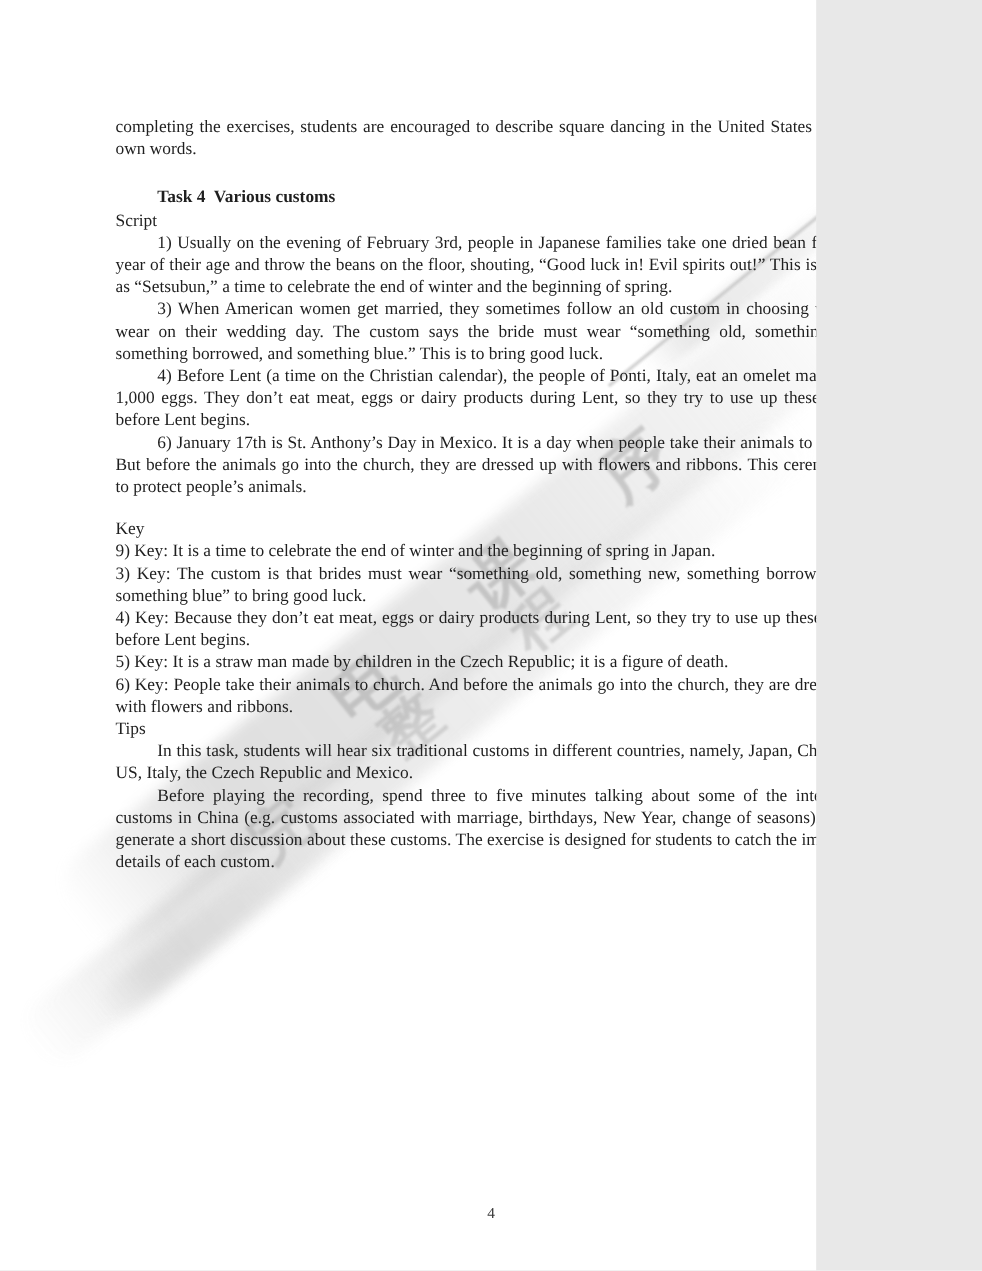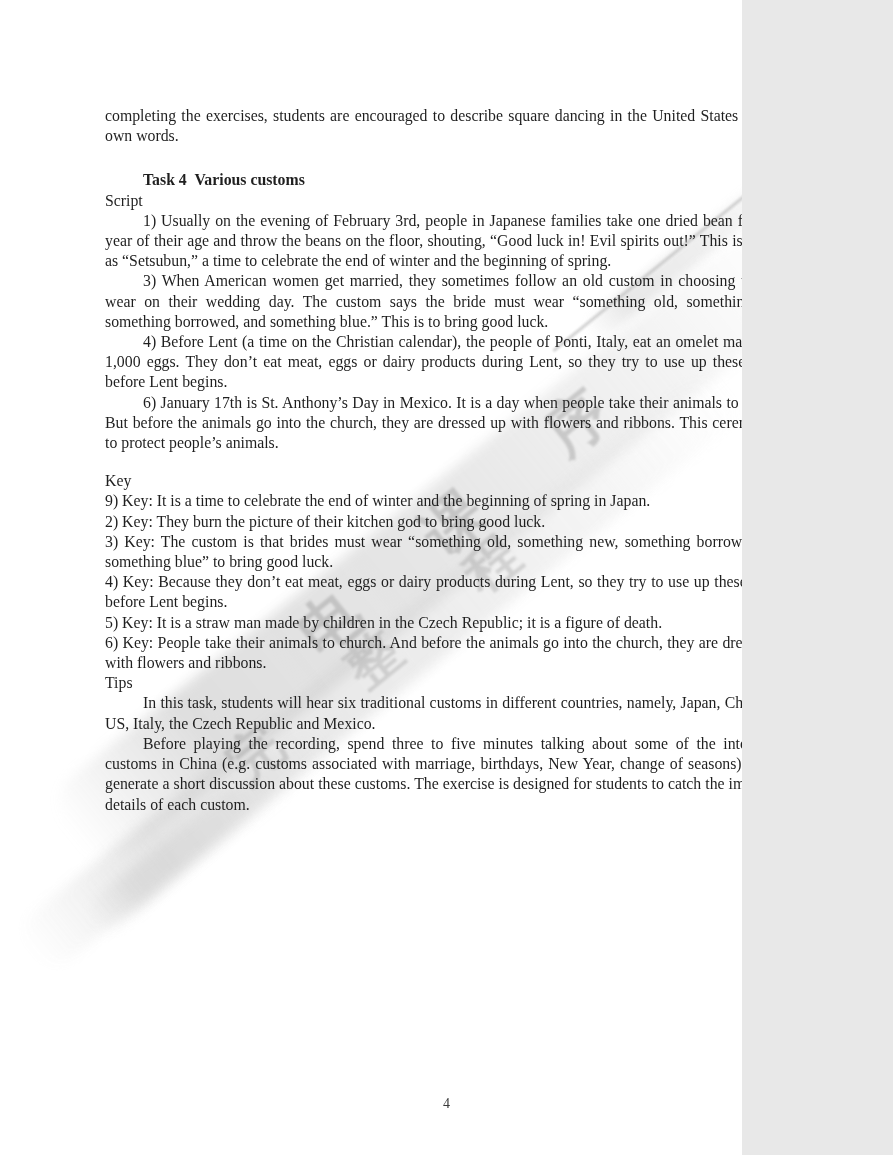--- a/index.html
+++ b/index.html
@@ -95,21 +95,20 @@
     <div class="task-title">Task 4  Various customs</div>
 
     <div class="section-heading">Script</div>
     <p class="indent">1) Usually on the evening of February 3rd, people in Japanese families take one dried bean for each year of their age and throw the beans on the floor, shouting, “Good luck in! Evil spirits out!” This is known as “Setsubun,” a time to celebrate the end of winter and the beginning of spring.</p>
     <p class="indent">3) When American women get married, they sometimes follow an old custom in choosing what to wear on their wedding day. The custom says the bride must wear “something old, something new, something borrowed, and something blue.” This is to bring good luck.</p>
     <p class="indent">4) Before Lent (a time on the Christian calendar), the people of Ponti, Italy, eat an omelet made with 1,000 eggs. They don’t eat meat, eggs or dairy products during Lent, so they try to use up these things before Lent begins.</p>
     <p class="indent">6) January 17th is St. Anthony’s Day in Mexico. It is a day when people take their animals to church. But before the animals go into the church, they are dressed up with flowers and ribbons. This ceremony is to protect people’s animals.</p>
 
     <div class="section-heading heading-key">Key</div>
     <p>9) Key: It is a time to celebrate the end of winter and the beginning of spring in Japan.</p>
-    <p>2) Key: They burn the picture of their kitchen god to bring good luck.</p>
     <p>3) Key: The custom is that brides must wear “something old, something new, something borrowed, and something blue” to bring good luck.</p>
     <p>4) Key: Because they don’t eat meat, eggs or dairy products during Lent, so they try to use up these things before Lent begins.</p>
     <p>5) Key: It is a straw man made by children in the Czech Republic; it is a figure of death.</p>
     <p>6) Key: People take their animals to church. And before the animals go into the church, they are dressed up with flowers and ribbons.</p>
 
     <div class="section-heading heading-tips">Tips</div>
     <p class="indent">In this task, students will hear six traditional customs in different countries, namely, Japan, China, the US, Italy, the Czech Republic and Mexico.</p>
     <p class="indent">Before playing the recording, spend three to five minutes talking about some of the interesting customs in China (e.g. customs associated with marriage, birthdays, New Year, change of seasons). Try to generate a short discussion about these customs. The exercise is designed for students to catch the important details of each custom.</p>
 
   </div>

